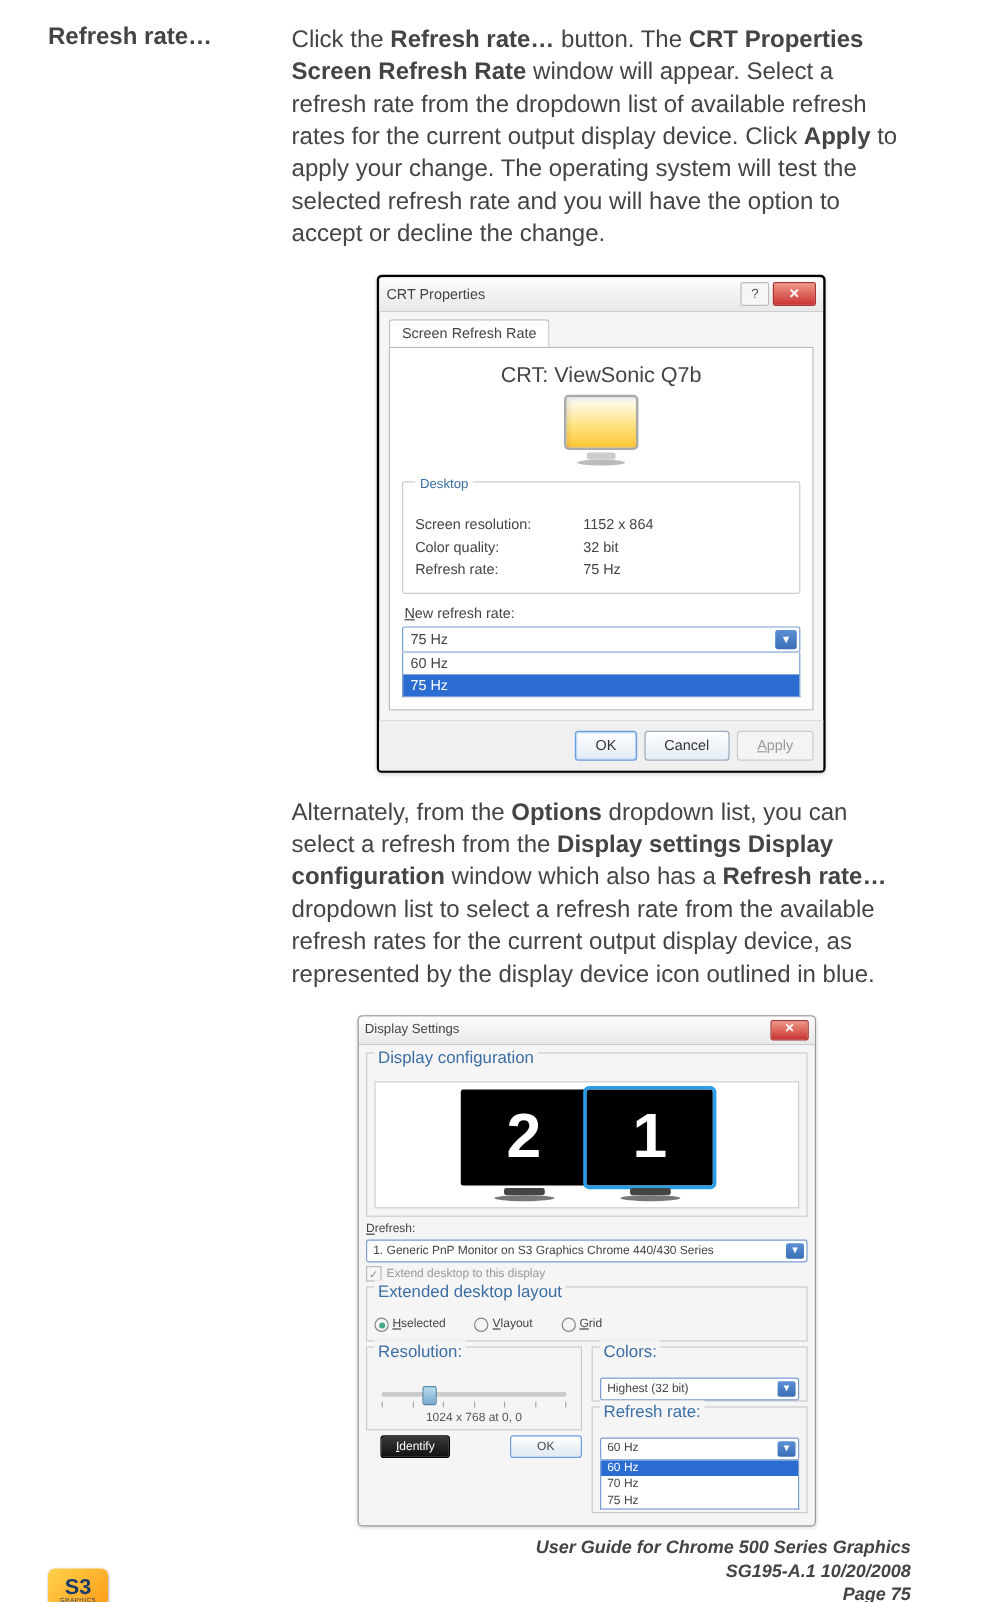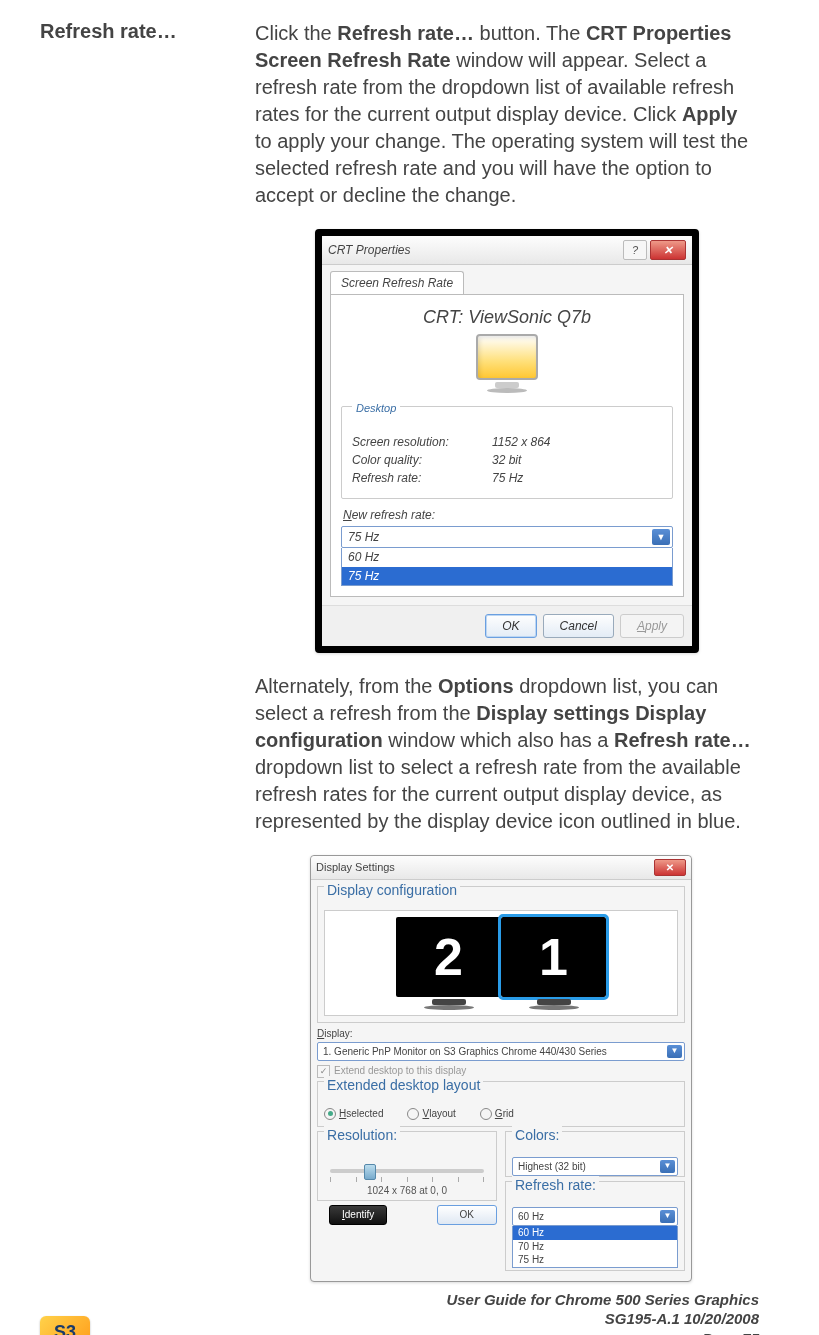--- a/index.html
+++ b/index.html
@@ -4,34 +4,33 @@
 <style>
   body {
     font-family: Arial, Helvetica, sans-serif;
     color: #333;
     margin: 0;
     padding: 20px 60px 20px 40px;
     width: 819px;
     box-sizing: border-box;
     background: #fff;
   }
-  .section-row { display: flex; gap: 40px; justify-content: center; }
+  .section-row { display: flex; gap: 28px; justify-content: center; }
   .label-col { flex: 0 0 175px; font-weight: bold; font-size: 20px; color:#444;}
   .body-col { flex: 1; font-size: 20px; line-height: 1.35; color:#444;}
   .body-col b{font-weight:bold;}
   .dialog {
     margin: 18px auto 10px auto;
     width: 370px;
-    border: 7px solid #000000;
+    border: 2px solid #000000;
     background: #f5f5f5;
     border-radius: 4px;
     box-shadow: 0 1px 3px rgba(0,0,0,.15);
     font-size: 12px;
     font-family: "Segoe UI", Tahoma, sans-serif;
-    font-style: italic;
   }
   .dlg-titlebar {
     display: flex;
     align-items: center;
     justify-content: space-between;
     background: linear-gradient(#fdfdfd,#e8e8e8);
     border-bottom: 1px solid #ccc;
     padding: 4px 6px;
     border-radius: 4px 4px 0 0;
   }
@@ -179,21 +178,21 @@
                 <div class="s"></div>
                 <div class="b"></div>
               </div>
             <div class="mon active">
                 <span>1</span>
                 <div class="s"></div>
                 <div class="b"></div>
               </div>
           </div>
         </div>
-        <div class="label-sm"><span class="u">D</span><span>isplay:</span></div>
+        <div class="label-sm"><span class="u">D</span><span>refresh:</span></div>
         <div class="combo2">
           <span style="white-space:nowrap;overflow:hidden;">1. Generic PnP Monitor on S3 Graphics Chrome 440/430 Series</span>
           <span class="arrow">▼</span>
         </div>
         <div class="chk">
           <span class="box">✓</span>
           <span><span class="u">E</span><span>xtend desktop to this display</span></span>
         </div>
         <div class="small-group">
           <span class="d2-grouptitle">Extended desktop layout</span>

